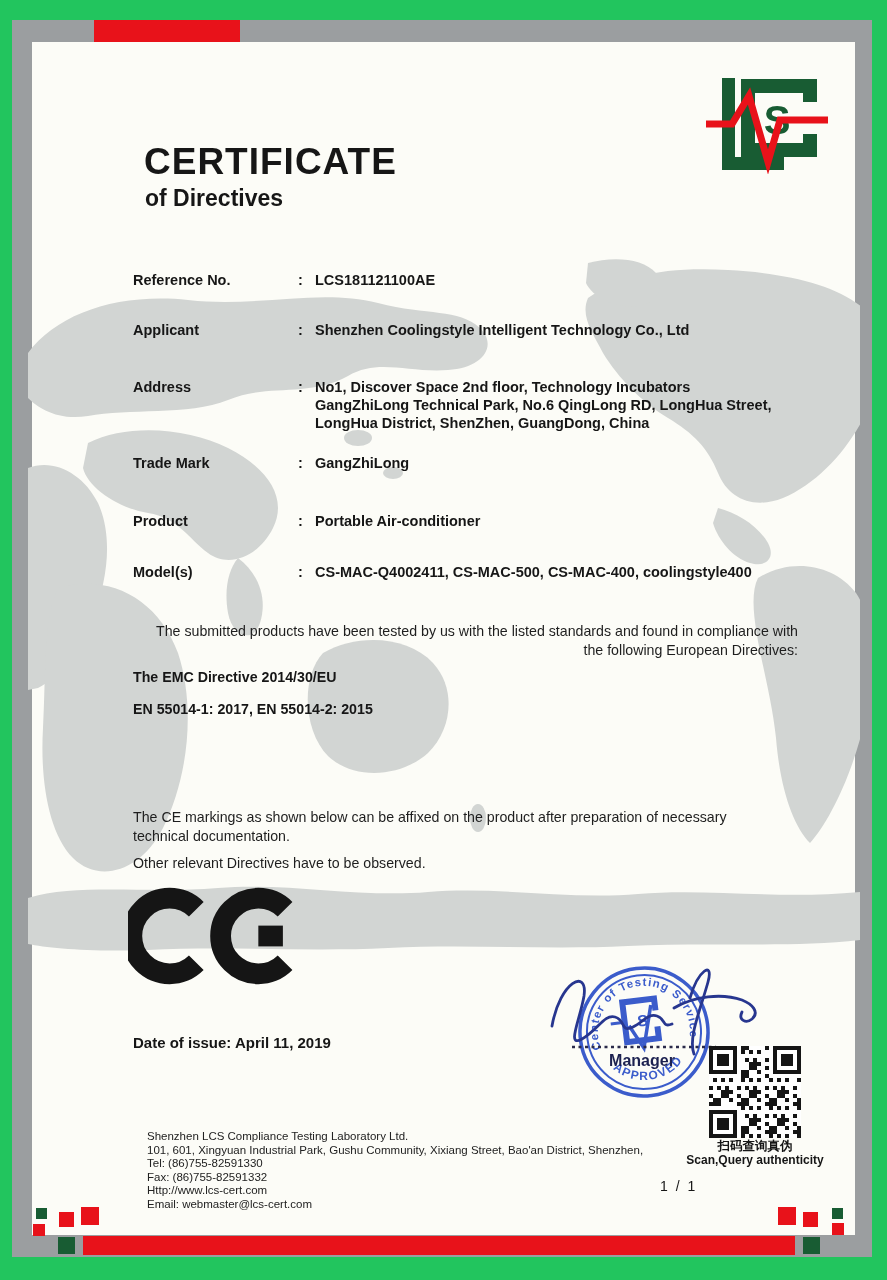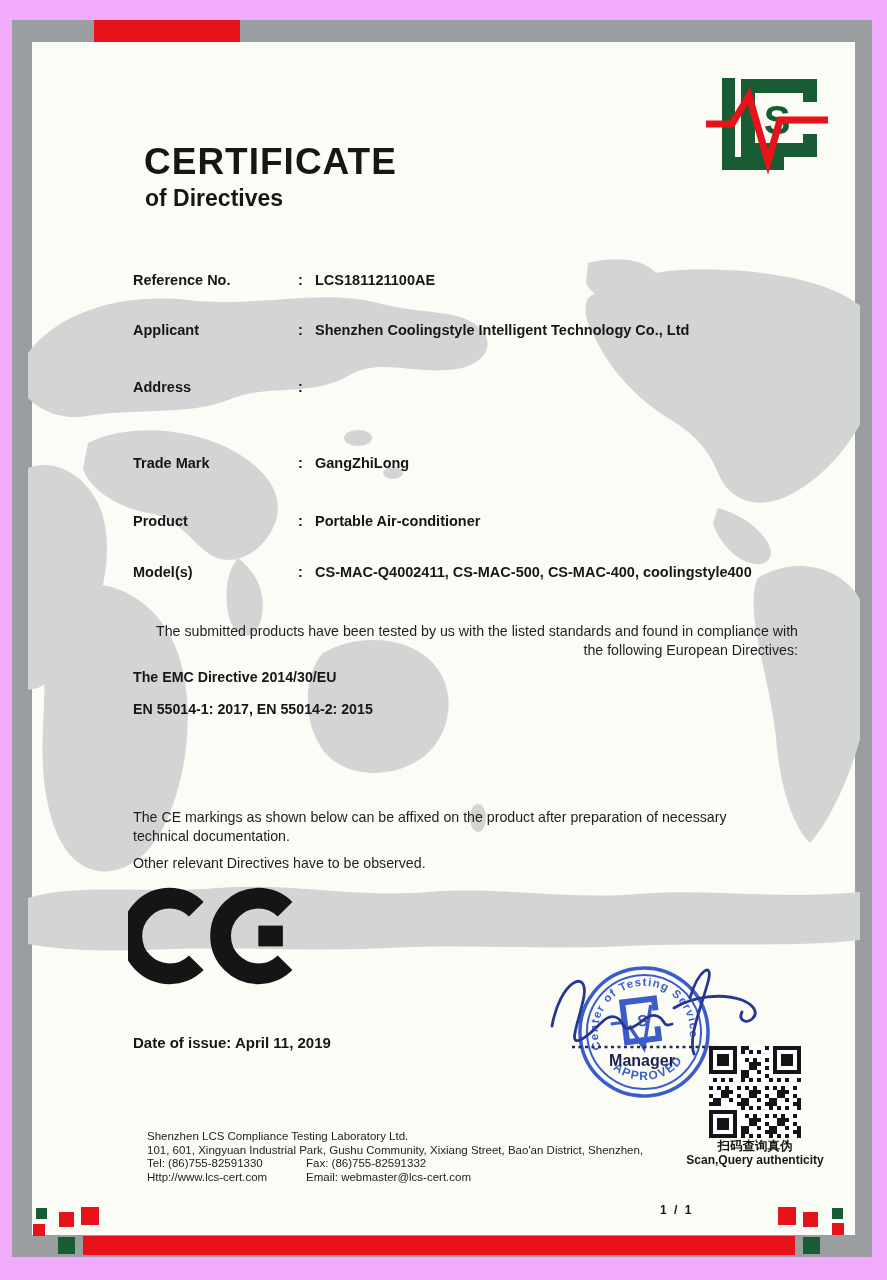--- a/index.html
+++ b/index.html
@@ -1,16 +1,16 @@
 <!DOCTYPE html>
 <html><head>
 <meta charset="utf-8">
 <style>
   html,body{margin:0;padding:0;background:#ffffff;}
-  .page{position:relative;width:887px;height:1280px;background:#f0abfc;overflow:hidden;
+  .page{position:relative;width:887px;height:1280px;background:#22c55e;overflow:hidden;
         font-family:"Liberation Sans",sans-serif;color:#1a1a1a;}
   
   .frame-bar{position:absolute;background:#9b9ea0;}
   .paper{position:absolute;left:32px;top:42px;width:823px;height:1193px;background:#fcfcf7;}
   
   .dec{position:absolute;}
   .red{background:#e8121a;}
   .grn{background:#185c33;}
   
   .map{position:absolute;left:28px;top:258px;z-index:1;}
@@ -19,23 +19,23 @@
   .title{position:absolute;left:144px;top:141px;font-size:37px;font-weight:bold;letter-spacing:1px;color:#161616;}
   .subtitle{position:absolute;left:145px;top:185px;font-size:23px;font-weight:bold;color:#161616;}
   .row{position:absolute;left:133px;width:660px;display:flex;font-size:14.5px;font-weight:bold;line-height:18px;color:#161616;}
   .row .lbl{width:165px;flex:none;}
   .row .sep{width:17px;flex:none;}
   .row .val{flex:1;}
   .para{position:absolute;left:133px;width:665px;font-size:14.2px;line-height:18.5px;color:#1e1e1e;}
   .para.bold{font-weight:bold;color:#161616;}
   .date-line{position:absolute;left:133px;top:1034px;font-size:15px;font-weight:bold;color:#161616;}
   .footer{position:absolute;left:147px;top:1130px;width:560px;font-size:11.5px;line-height:13.6px;color:#222;}
-  .footer .cols{display:flex;}
+  .footer .cols{display:flex;flex-direction:column;}
   .footer .c1{width:159px;flex:none;}
-  .page-num{position:absolute;left:660px;top:1178px;font-size:12px;font-weight:bold;letter-spacing:2px;color:#161616;margin-top:25px;}
+  .page-num{position:absolute;left:660px;top:1178px;font-size:14px;font-weight:normal;letter-spacing:2px;color:#161616;}
   .qr-wrap{position:absolute;left:709px;top:1046px;width:92px;height:92px;background:#fff;z-index:4;}
   .qr-cap-zh{position:absolute;left:688px;top:1138px;width:134px;text-align:center;font-size:12.5px;font-weight:bold;color:#161616;}
   .qr-cap-en{position:absolute;left:681px;top:1153px;width:148px;text-align:center;font-size:12px;font-weight:bold;color:#161616;}
   .stamp{position:absolute;left:552px;top:954px;z-index:3;}
   .sig{position:absolute;left:538px;top:956px;z-index:4;}
   .logo{position:absolute;left:706px;top:76px;z-index:3;}
   .ce{position:absolute;left:128px;top:884px;z-index:3;}
 </style>
 </head>
 <body>
@@ -99,20 +99,21 @@
       <div class="val">LCS181121100AE</div>
     </div>
     <div class="row" style="top:321px;">
       <div class="lbl">Applicant</div>
       <div class="sep">:</div>
       <div class="val">Shenzhen Coolingstyle Intelligent Technology Co., Ltd</div>
     </div>
     <div class="row" style="top:378px;width:655px;">
       <div class="lbl">Address</div>
       <div class="sep">:</div>
+      <div class="val">No1, Discover Space 2nd floor, Technology Incubators GangZhiLong Technical Park, No.6 QingLong RD, LongHua Street, LongHua District, ShenZhen, GuangDong, China</div>
     </div>
     <div class="row" style="top:454px;">
       <div class="lbl">Trade Mark</div>
       <div class="sep">:</div>
       <div class="val">GangZhiLong</div>
     </div>
     <div class="row" style="top:512px;">
       <div class="lbl">Product</div>
       <div class="sep">:</div>
       <div class="val">Portable Air-conditioner</div>

